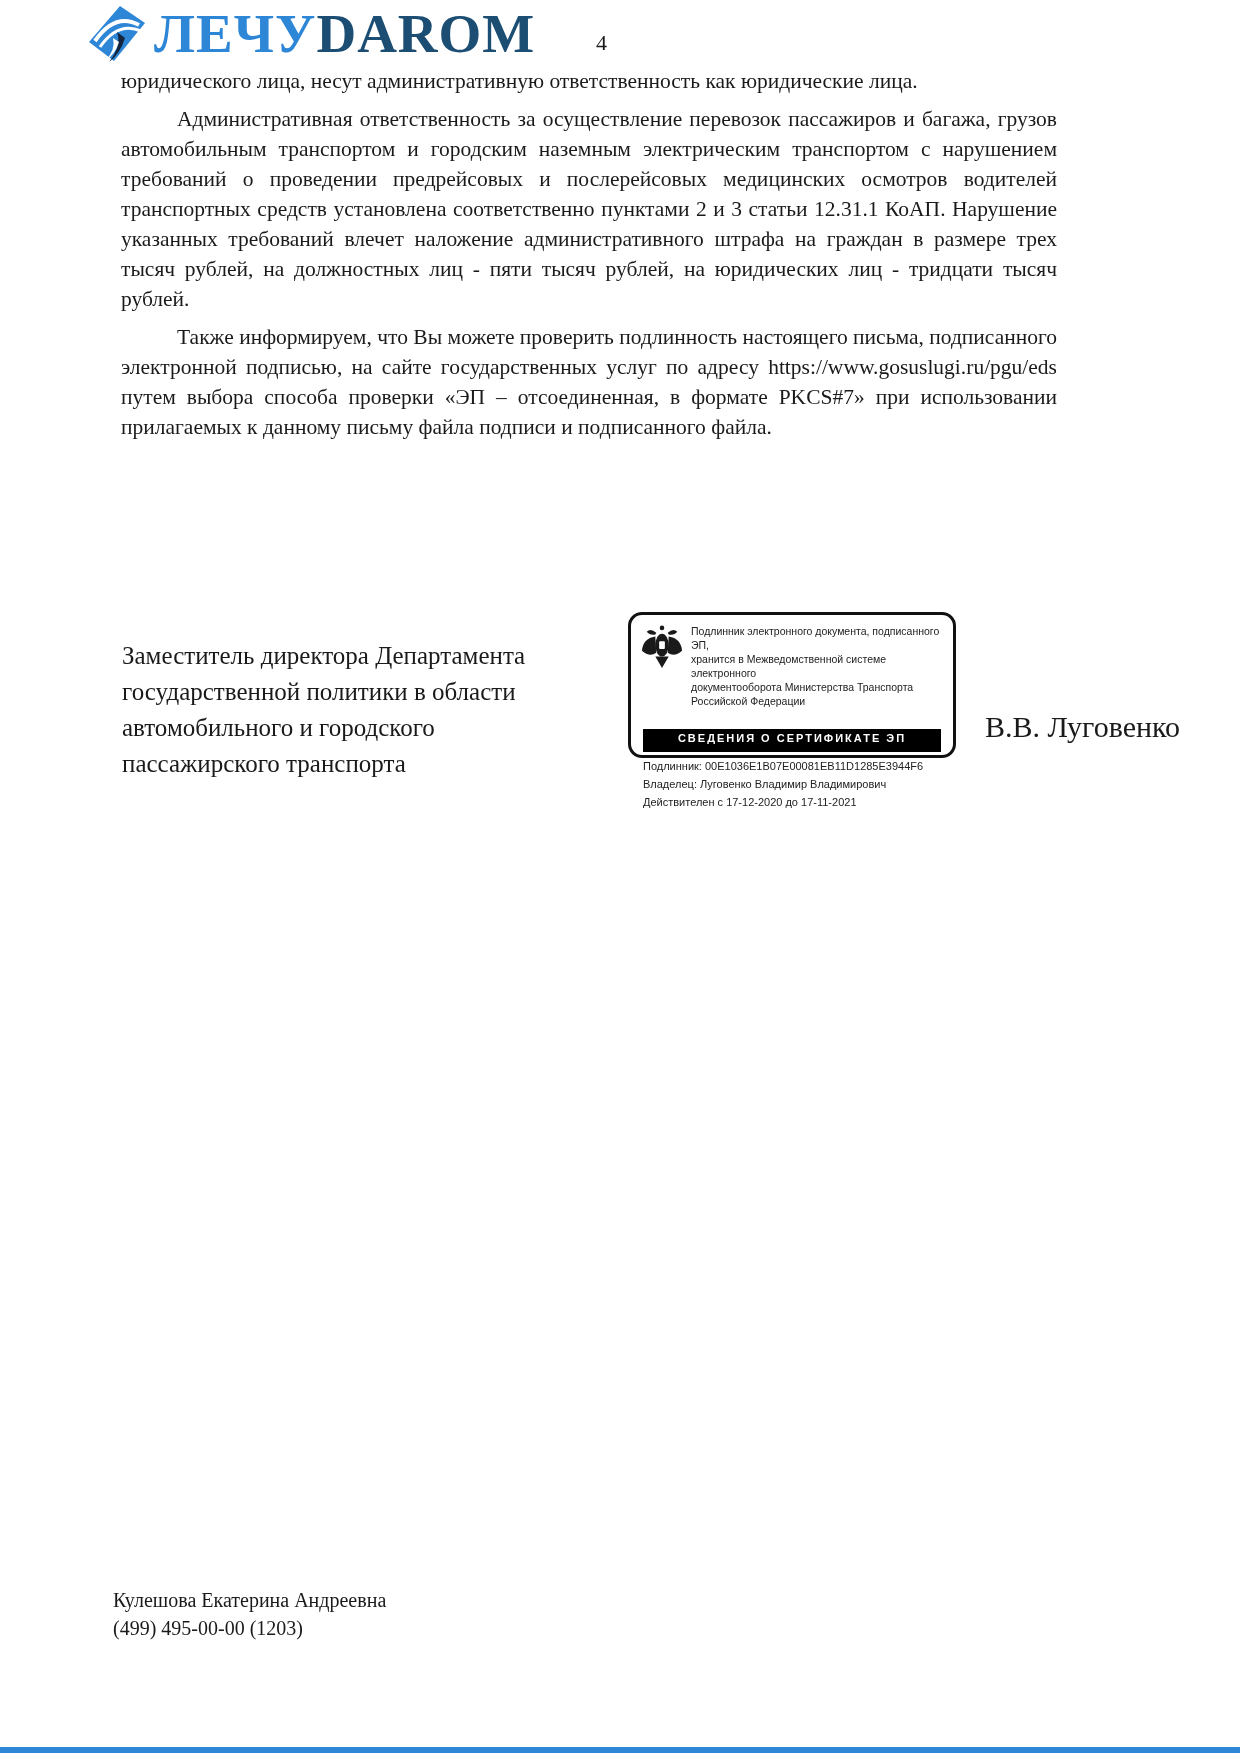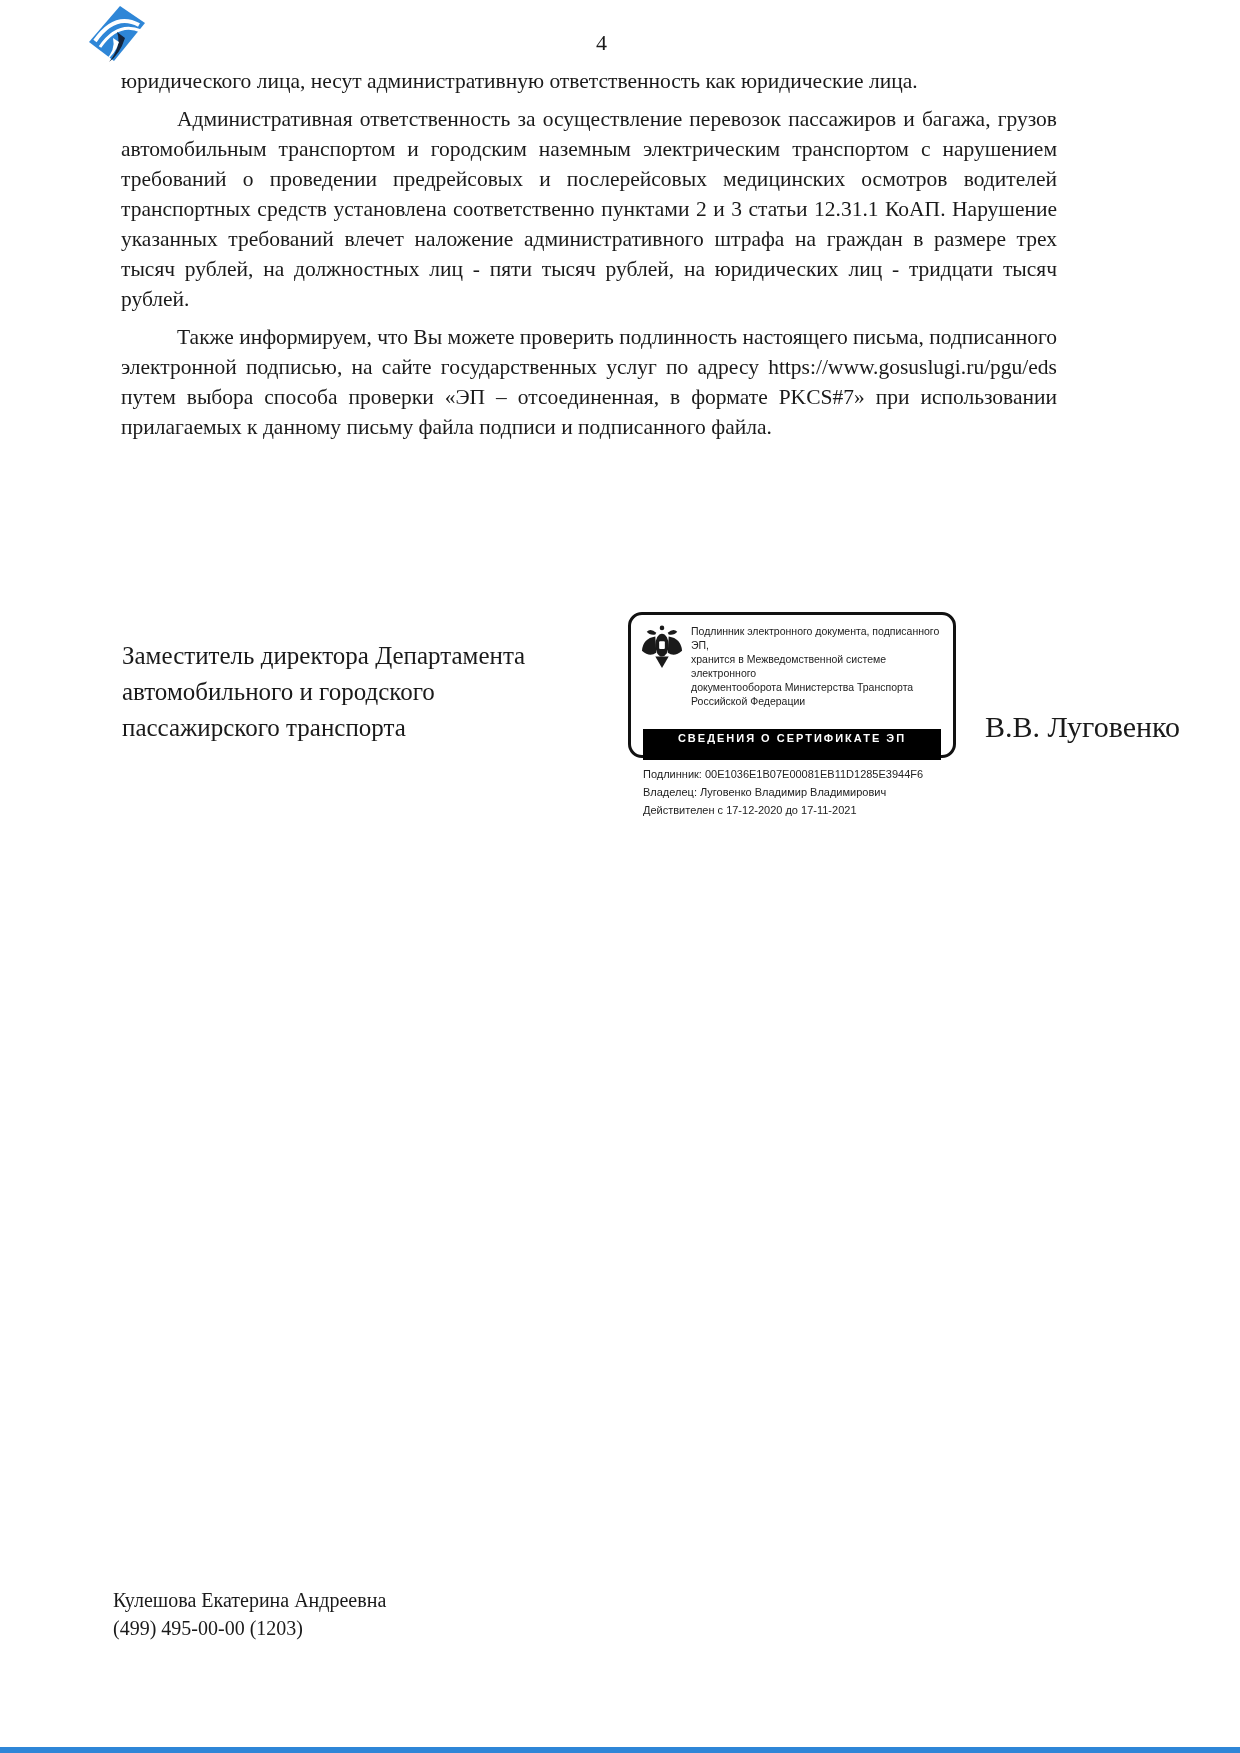--- a/index.html
+++ b/index.html
@@ -37,21 +37,21 @@
     border: 3px solid var(--stamp-border, #111111); border-radius: 14px;
     background: #fff; box-sizing: border-box;
     font-family: "Liberation Sans", sans-serif; color: #222;
   }
   .stamp-top { display: flex; align-items: flex-start; padding: 9px 8px 20px 10px; }
   .eagle-icon { width: 42px; height: 46px; flex: 0 0 auto; }
   .stamp-intro { margin-left: 8px; font-size: 10.5px; line-height: 14px; }
   .stamp-bar {
     margin: 1px 12px 0 12px; background: #000; color: #fff;
     font-size: 11px; font-weight: bold; letter-spacing: 2px;
-    text-align: center; padding: 3px 0 16px 0;
+    text-align: center; padding: 3px 0 8px 0;
   }
   .stamp-details { padding: 5px 6px 0 12px; font-size: 11px; line-height: 18px; }
 
   
   .footer-contact { position: absolute; left: 113px; top: 1586px; font-size: 20px; line-height: 28px; font-family: Liberation Serif, serif; }
   .bottom-bar { position: absolute; left: 0; top: 1747px; width: 1240px; height: 6px; background: var(--bottom-bar, #2e86d7); }
 </style>
 </head>
 <body>
 
@@ -60,31 +60,35 @@
   <div class="logo">
     <span class="logo-icon">
       <svg viewBox="0 0 60 60" width="62" height="60" aria-hidden="true">
         <path d="M2 38 L33 2 L58 19 L27 57 Z" fill="#2e86d7"></path>
         <path d="M8 37 Q28 8 52 21" stroke="#ffffff" fill="none" stroke-width="4"></path>
         <path d="M13 43 Q31 17 54 27" stroke="#ffffff" fill="none" stroke-width="3"></path>
         <path d="M30 28 Q35 42 22 58 Q33 50 38 34 Z" fill="#14243c"></path>
         <path d="M26 34 Q29 46 18 57 Q28 51 32 38 Z" fill="#ffffff"></path>
       </svg>
     </span>
+    <span class="logo-text">
+      <span class="logo-lechu">ЛЕЧУ</span><span class="logo-darom">DAROM</span>
+    </span>
   </div>
   <div class="page-number">4</div>
 
   <div class="body-text">
     <p>юридического лица, несут административную ответственность как юридические лица.</p>
     <p class="indent">Административная ответственность за осуществление перевозок пассажиров и багажа, грузов автомобильным транспортом и городским наземным электрическим транспортом с нарушением требований о проведении предрейсовых и послерейсовых медицинских осмотров водителей транспортных средств установлена соответственно пунктами 2 и 3 статьи 12.31.1 КоАП. Нарушение указанных требований влечет наложение административного штрафа на граждан в размере трех тысяч рублей, на должностных лиц - пяти тысяч рублей, на юридических лиц - тридцати тысяч рублей.</p>
     <p class="indent"><span>Также информируем, что Вы можете проверить подлинность настоящего письма, подписанного электронной подписью, на сайте государственных услуг по адресу </span><span class="url">https://www.gosuslugi.ru/pgu/eds</span><span> путем выбора способа проверки «ЭП – отсоединенная, в формате PKCS#7» при использовании прилагаемых к данному письму файла подписи и подписанного файла.</span></p>
   </div>
 
   <div class="sig-position">
     <div>Заместитель директора Департамента</div>
+    <div>государственной политики в области</div>
     <div>автомобильного и городского</div>
     <div>пассажирского транспорта</div>
   </div>
 
   <div class="stamp">
     <div class="stamp-top">
       <span class="eagle-icon">
         <svg viewBox="0 0 44 48" width="42" height="46" aria-hidden="true">
           <g fill="#1a1a1a">
             <circle cx="22" cy="4" r="2.4"></circle>

